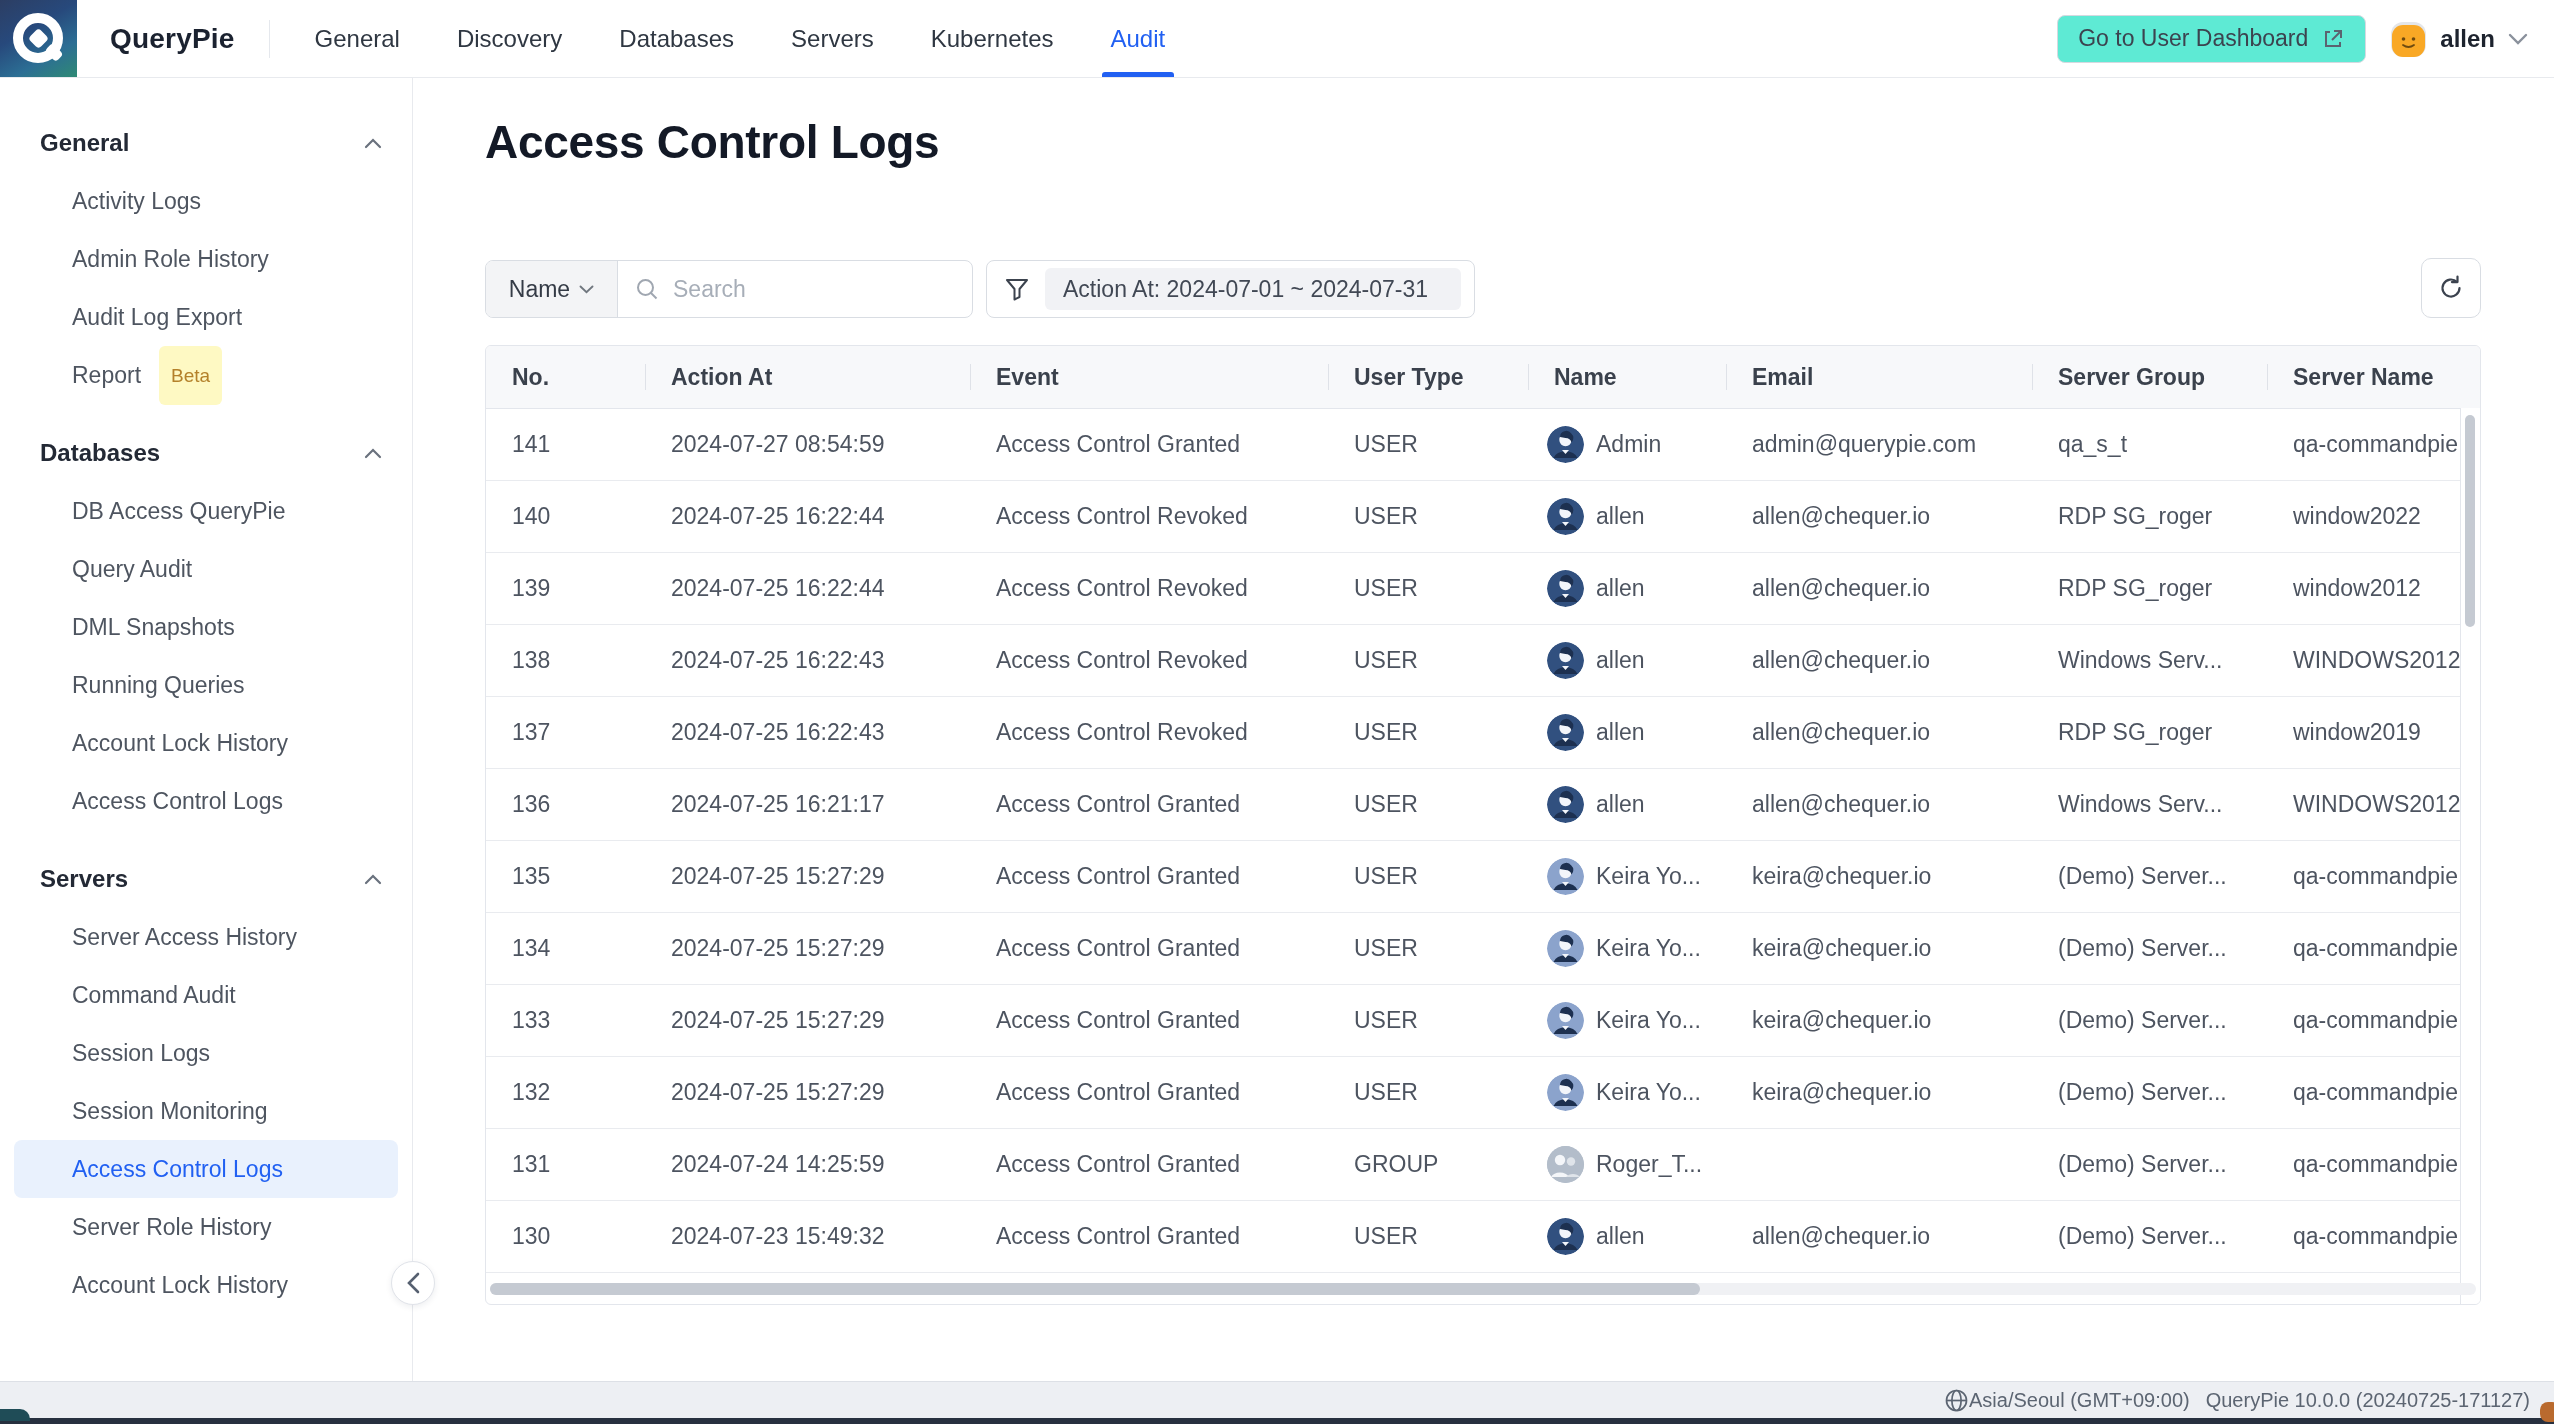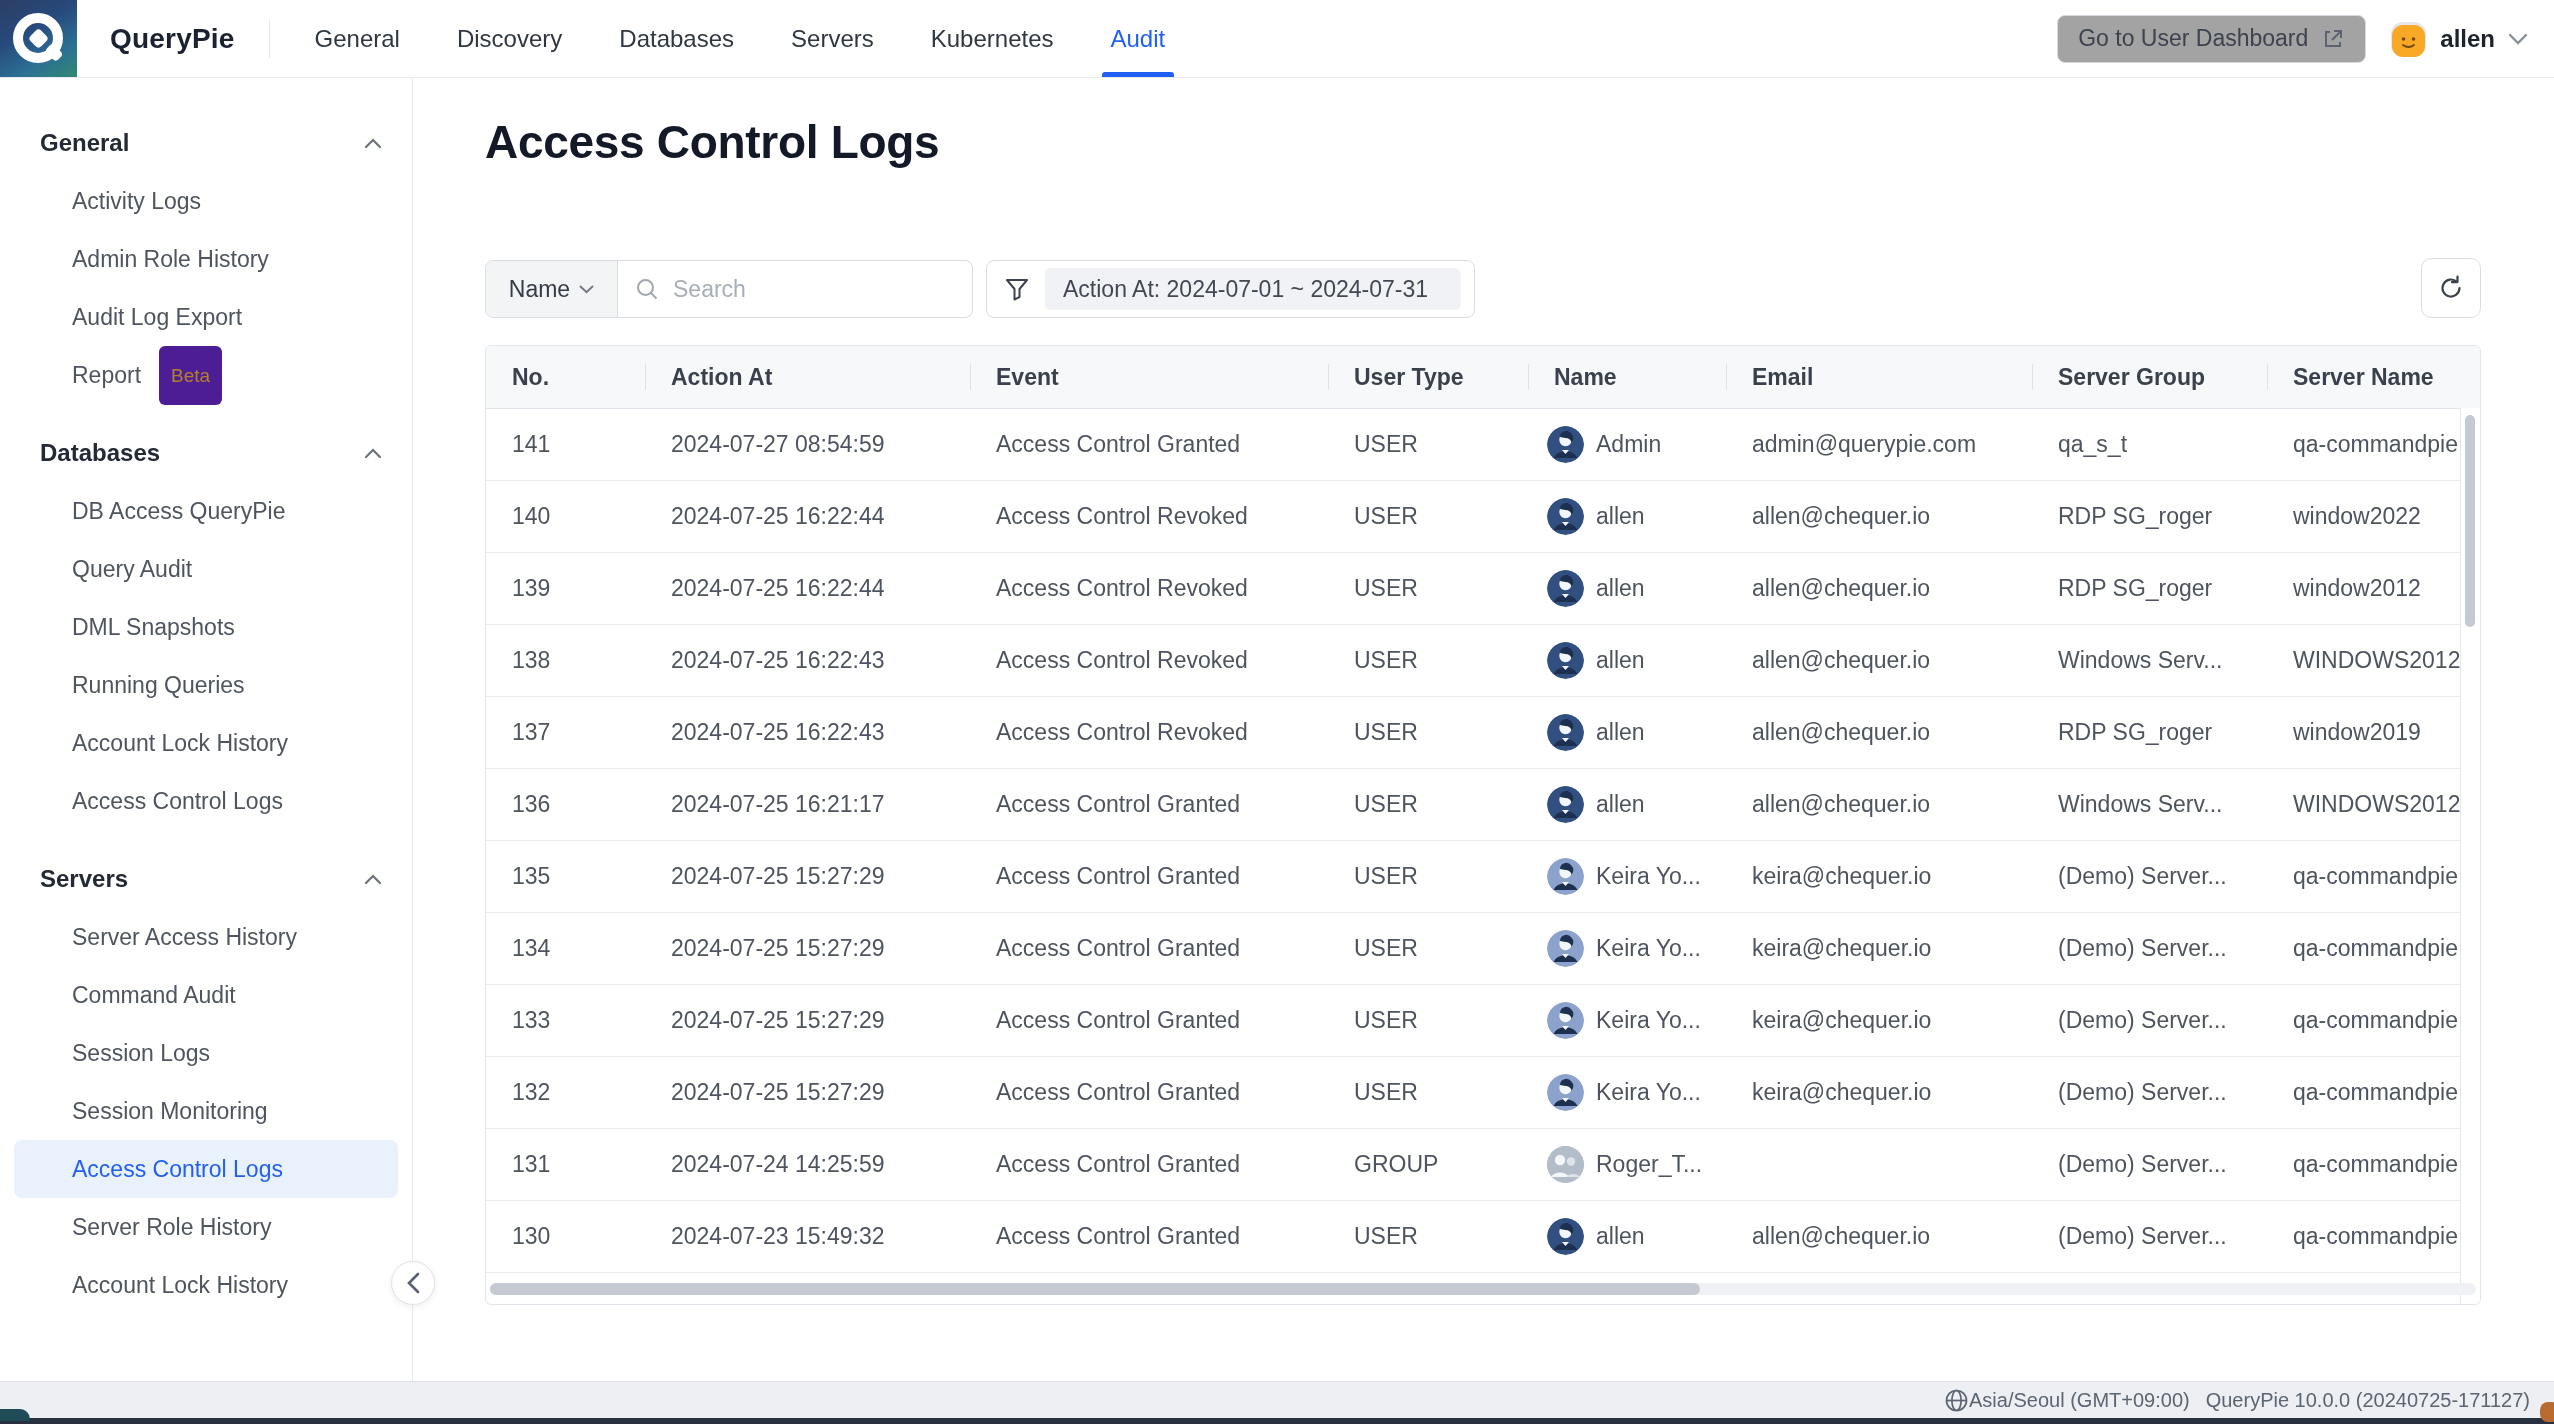--- a/index.html
+++ b/index.html
@@ -13,36 +13,36 @@
         display:flex;align-items:center;justify-content:center;cursor:pointer;}
   .brand{margin-left:33px;font-size:28px;font-weight:700;color:#1b2230;letter-spacing:.2px;}
   .nav-divider{width:1px;height:38px;background:#e5e8ed;margin-left:34px;}
   .topnav ul{display:flex;gap:57px;margin:0 0 0 45px;padding:0;list-style:none;height:77px;}
   .nav-item{font-size:24px;color:#2f3742;height:77px;display:flex;align-items:center;
             position:relative;cursor:pointer;white-space:nowrap;}
   .nav-item.active{color:#2160f2;font-weight:500;}
   .nav-item.active::after{content:"";position:absolute;left:-9px;right:-9px;bottom:0;height:5px;
             background:#2160f2;border-radius:3px 3px 0 0;}
   .nav-right{position:absolute;right:26px;top:0;height:77px;display:flex;align-items:center;gap:24px;}
-  .dash-btn{height:48px;padding:0 20px;border:1px solid #d5d9e0;border-radius:8px;background:#a3a3a3;
+  .dash-btn{height:48px;padding:0 20px;border:1px solid #d5d9e0;border-radius:8px;background:#5eead4;
             font-size:23px;color:#3c434f;display:flex;align-items:center;gap:13px;cursor:pointer;
             font-family:inherit;margin-left:40px;}
   .user{display:flex;align-items:center;gap:13px;cursor:pointer;}
   .user-name{font-size:24px;font-weight:600;color:#1d232e;}
   
   aside{position:absolute;top:77px;left:0;width:413px;bottom:43px;background:#fff;
         border-right:1px solid #e8eaee;box-sizing:border-box;padding-top:37px;overflow:hidden;z-index:10;}
   .sb-section{margin-top:0;}
   .sb-section + .sb-section{margin-top:20px;}
   .sb-head{height:58px;display:flex;align-items:center;justify-content:space-between;
            padding:0 30px 0 40px;font-size:24px;font-weight:700;color:#232935;cursor:pointer;}
   .sb-item{height:58px;display:flex;align-items:center;padding-left:58px;font-size:23px;color:#4e5560;
            margin:0 14px;border-radius:8px;cursor:pointer;white-space:nowrap;}
   .sb-item.active{background:#e9f1fd;color:#2160f2;font-weight:500;}
-  .badge{margin-left:18px;background:#4c1d95;color:#b4812a;font-size:19px;line-height:19px;
+  .badge{margin-left:18px;background:#fef9c3;color:#b4812a;font-size:19px;line-height:19px;
          padding:20px 12px;border-radius:6px;font-weight:500;}
   .collapse-btn{position:absolute;left:391px;top:1261px;width:44px;height:44px;border-radius:50%;
         background:#fff;border:1px solid #e0e3e9;box-shadow:0 2px 6px rgba(30,40,60,.08);
         display:flex;align-items:center;justify-content:center;font-size:24px;color:#566070;
         cursor:pointer;z-index:20;padding:0;}
   
   .page-title{position:absolute;left:485px;top:115px;margin:0;font-size:46px;font-weight:700;
               color:#131926;letter-spacing:-.3px;}
   .filter-row{position:absolute;left:485px;top:260px;display:flex;gap:13px;}
   .search-group{width:488px;height:58px;border:1px solid #d9dde3;border-radius:8px;background:#fff;

